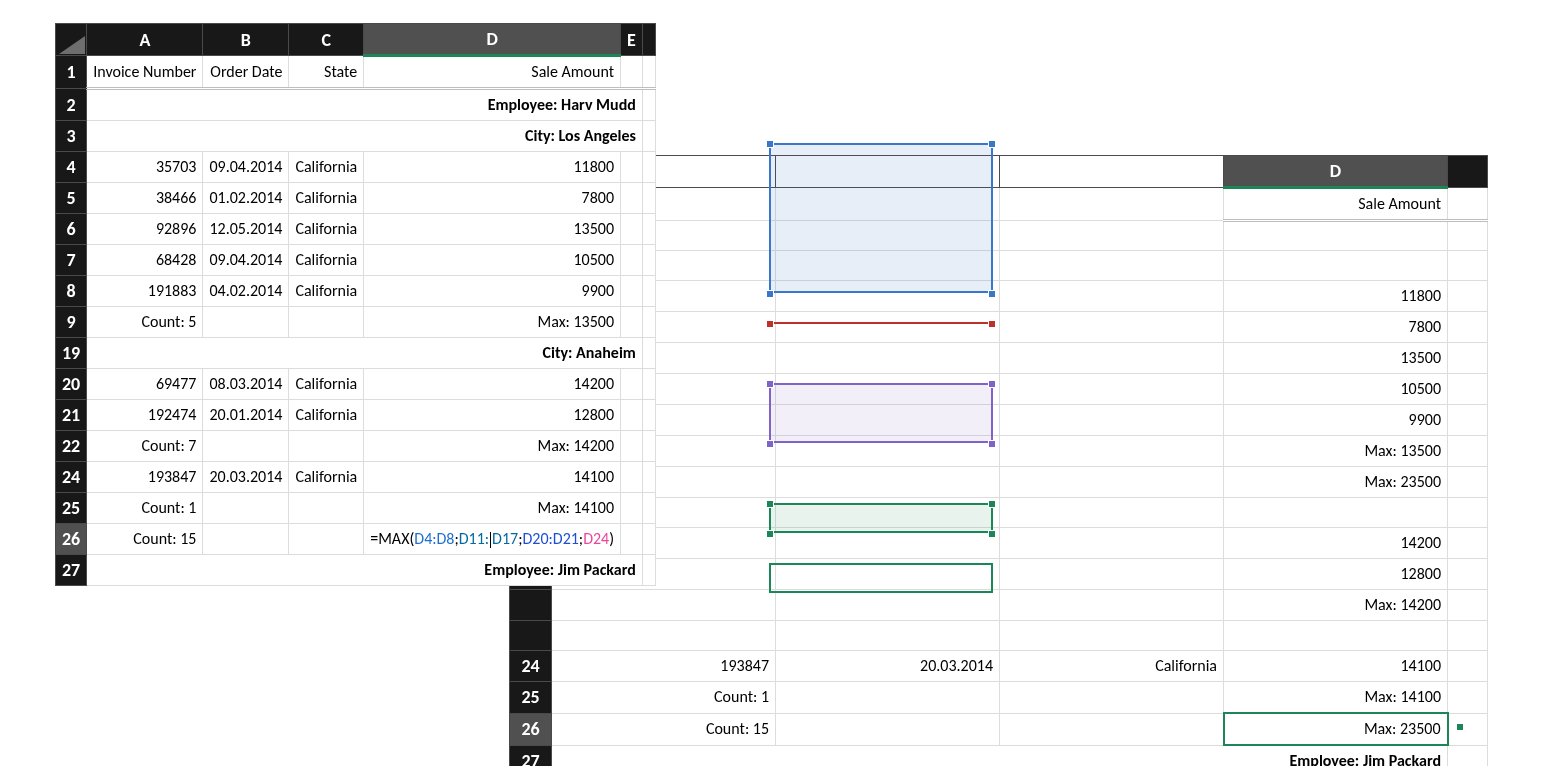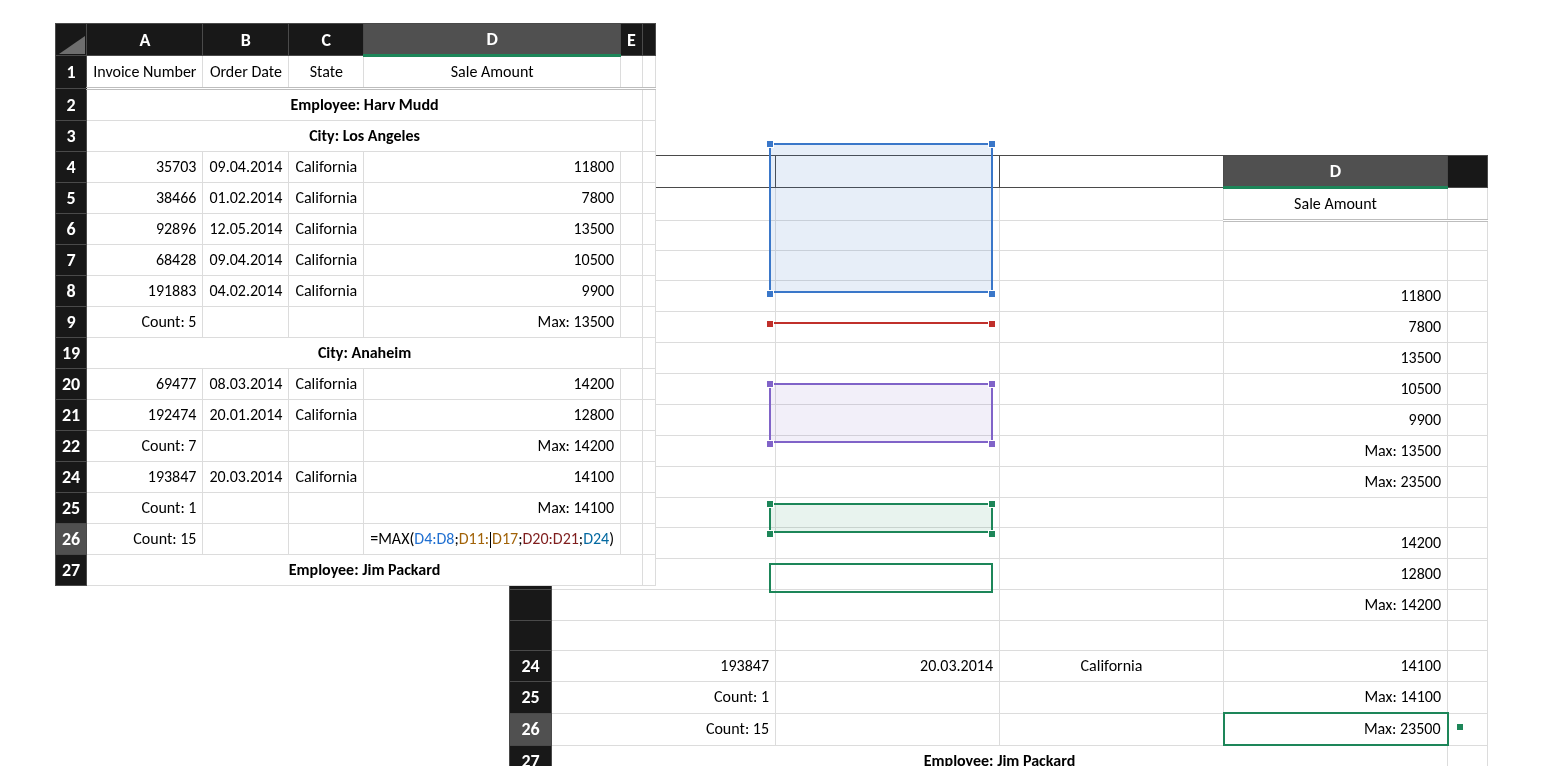--- a/index.html
+++ b/index.html
@@ -3,21 +3,21 @@
 <meta charset="utf-8">
 <style>
   *{box-sizing:border-box}
   body{margin:0;padding:0;font-family:Calibri,"Segoe UI",Arial,sans-serif;font-size:16px;background:#fff;width:1560px;height:766px;position:relative;overflow:hidden}
   .sheet{position:absolute;border-collapse:collapse;table-layout:fixed}
   .sheet td, .sheet th{border:1px solid #dcdcdc;padding:0 6px;height:30px;line-height:30px;white-space:nowrap;overflow:visible;background:#fff}
   .sheet .colhead{background:#181818;color:#fff;text-align:center;font-weight:bold;border:1px solid #4a4a4a;font-size:18px}
   .sheet .rowhead{background:#181818;color:#fff;text-align:center;font-weight:bold;border:1px solid #4a4a4a;width:42px;font-size:18px}
   .sheet .corner{background:#181818;border:1px solid #4a4a4a;width:42px;position:relative}
   .sheet .corner::after{content:"";position:absolute;right:1px;bottom:1px;width:0;height:0;border-style:solid;border-width:0 0 18px 26px;border-color:transparent transparent #6e6e6e transparent}
-  .sheet .left{text-align:center}
+  .sheet .left{text-align:right}
   .sheet .right{text-align:right}
   .sheet .bold{font-weight:bold}
   .sheet .sel{background:#505050 !important}
   .sheet .selcol{background:#505050 !important;border-bottom:3px solid #1d8659}
   .sheet .activecell{border:2px solid #1d8659}
   .sheet .doubleunder{border-bottom:3px double #bdbdbd}
 
   
   .front .cA{width:224px}
   .front .cB{width:224px}
@@ -32,23 +32,23 @@
   .back .cC{width:224px}
   .back .cD{width:224px}
   .back .cE{width:40px}
 
   .shadow{box-shadow:0 8px 18px rgba(0,0,0,0.45), 0 0 6px rgba(0,0,0,0.2)}
 
   .range-box{position:absolute;border:2px solid;pointer-events:none}
   .range-box.thin{border-width:1px}
   .handle{position:absolute;width:8px;height:8px;border:1px solid #fff}
   .tok-blue{color:#1f6fd1}
-  .tok-red{color:#a16207}
-  .tok-purple{color:#7f1d1d}
-  .tok-green{color:#0369a1}
+  .tok-red{color:#0369a1}
+  .tok-purple{color:#1d4ed8}
+  .tok-green{color:#ec4899}
   .caret{display:inline-block;width:1px;height:16px;background:#000;margin:0 1px;vertical-align:middle}
 </style>
 </head>
 <body>
 
 <table class="sheet back" style="left:509px;top:155px">
   <colgroup>
       <col style="width:42px">
       <col class="cA">
       <col class="cB">

